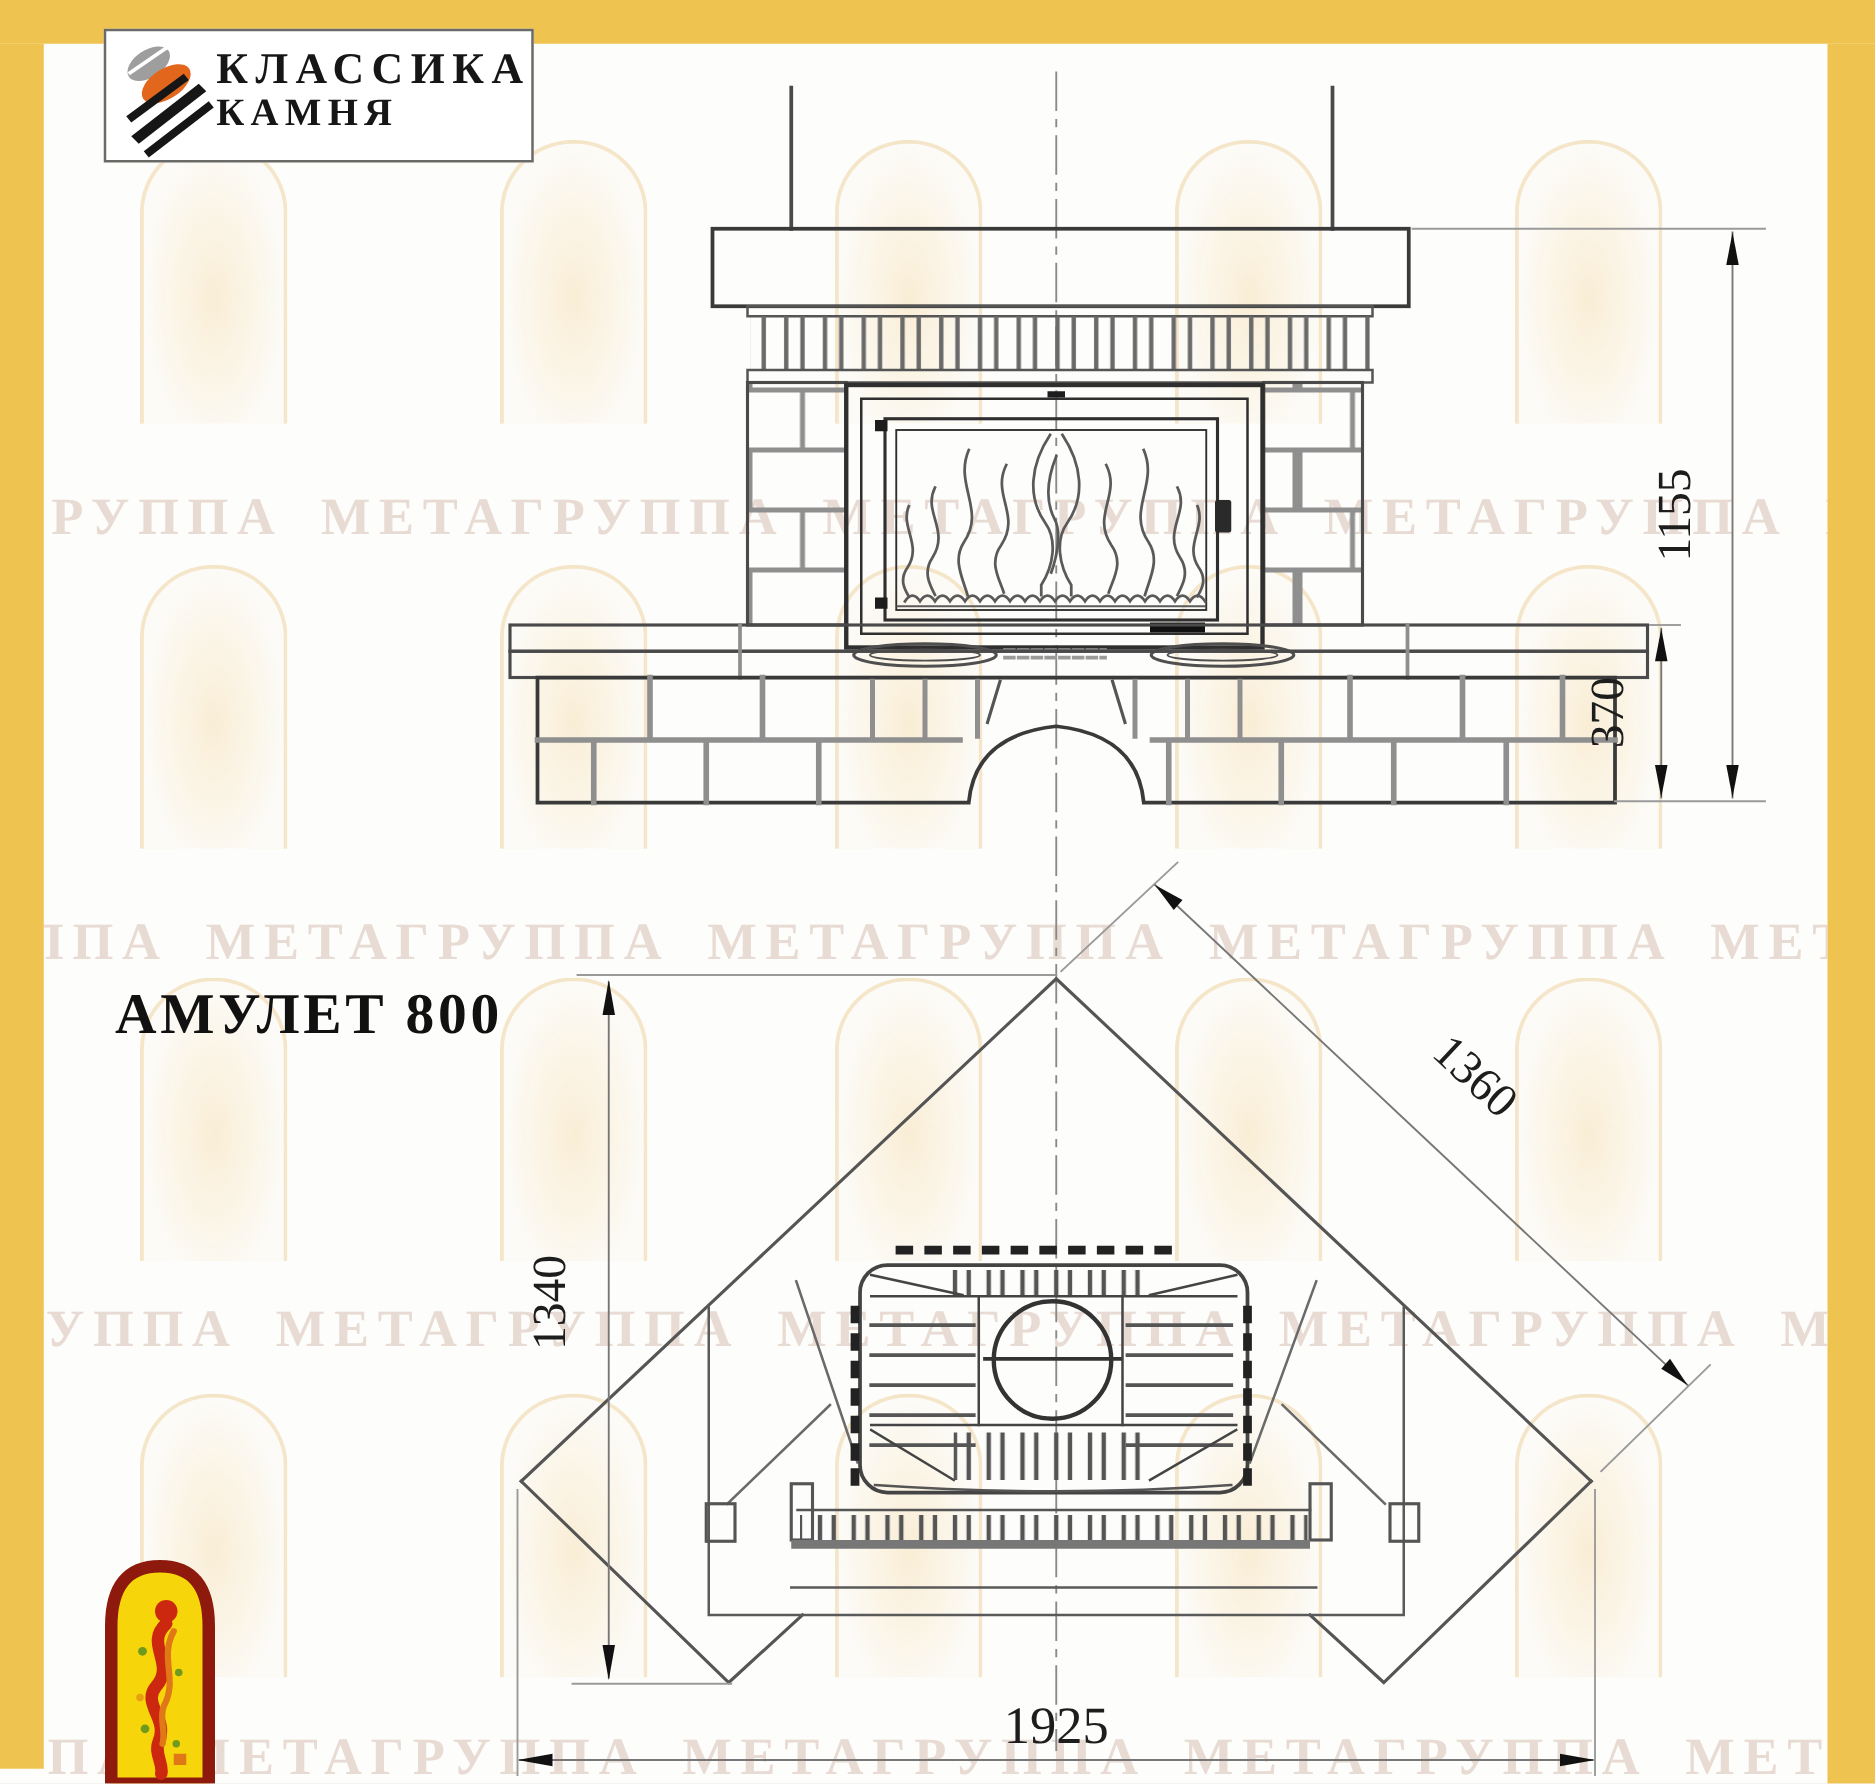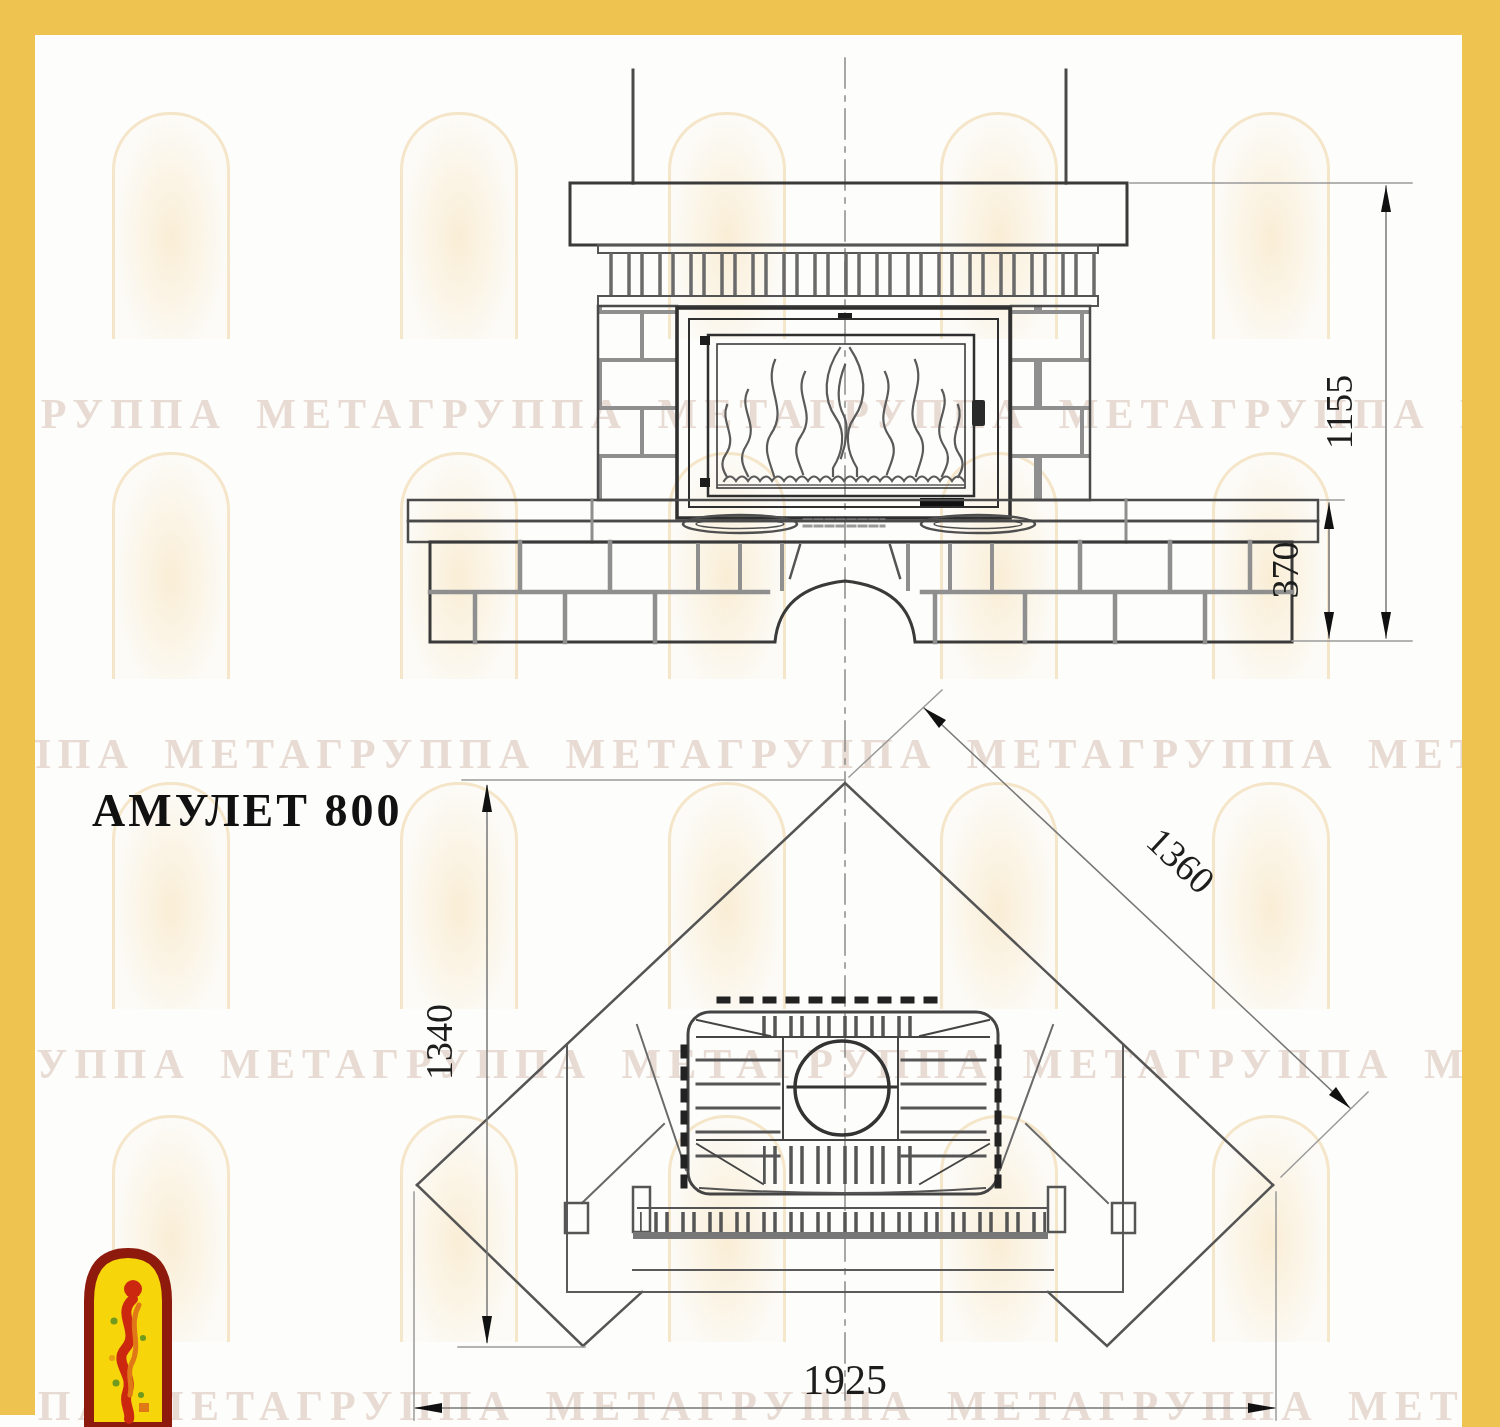--- a/index.html
+++ b/index.html
@@ -62,20 +62,34 @@
   <div class="wm-arch" style="left:400px;top:1115px"></div>
   <div class="wm-arch" style="left:668px;top:1115px"></div>
   <div class="wm-arch" style="left:940px;top:1115px"></div>
   <div class="wm-arch" style="left:1212px;top:1115px"></div>
 
   <div class="wm-text wm-r1">ГРУППА МЕТАГРУППА МЕТАГРУППА МЕТАГРУППА МЕТА</div>
   <div class="wm-text wm-r2">ГРУППА МЕТАГРУППА МЕТАГРУППА МЕТАГРУППА МЕТА</div>
   <div class="wm-text wm-r3">ГРУППА МЕТАГРУППА МЕТАГРУППА МЕТАГРУППА МЕТА</div>
   <div class="wm-text wm-r4">ГРУППА МЕТАГРУППА МЕТАГРУППА МЕТАГРУППА МЕТА</div>
 
+  <div class="logo-box">
+    <svg class="logo-icon" width="78" height="98" viewBox="0 0 78 98">
+      <ellipse cx="24" cy="22" rx="19" ry="11" fill="#9e9e9e" transform="rotate(-33 24 22)"></ellipse>
+      <line x1="8" y1="30" x2="40" y2="8" stroke="#fff" stroke-width="3"></line>
+      <ellipse cx="38" cy="38" rx="22" ry="12" fill="#e2661c" transform="rotate(-33 38 38)"></ellipse>
+      <path d="M10,80 L64,38 L70,44 L16,86 Z" fill="#161616"></path>
+      <path d="M20,92 L72,52 L76,57 L24,97 Z" fill="#161616"></path>
+      <path d="M6,64 L52,30 L56,35 L10,69 Z" fill="#161616"></path>
+    </svg>
+    <div class="logo-text">
+      <div class="logo-line1">КЛАССИКА</div>
+      <div class="logo-line2">КАМНЯ</div>
+    </div>
+  </div>
 
   <svg class="drawing" width="1500" height="1427" viewBox="0 0 1500 1427">
     <defs>
       <pattern id="bars" width="31" height="60" patternUnits="userSpaceOnUse">
         <path d="M9,0 V60 M22,0 V60" stroke="#6a6a6a" stroke-width="3.5" fill="none"></path>
       </pattern>
       <pattern id="bars2" width="27" height="60" patternUnits="userSpaceOnUse">
         <path d="M8,0 V60 M19,0 V60" stroke="#555" stroke-width="3.5" fill="none"></path>
       </pattern>
       <pattern id="bricks" width="88" height="96" patternUnits="userSpaceOnUse" patternTransform="translate(598,310)">

